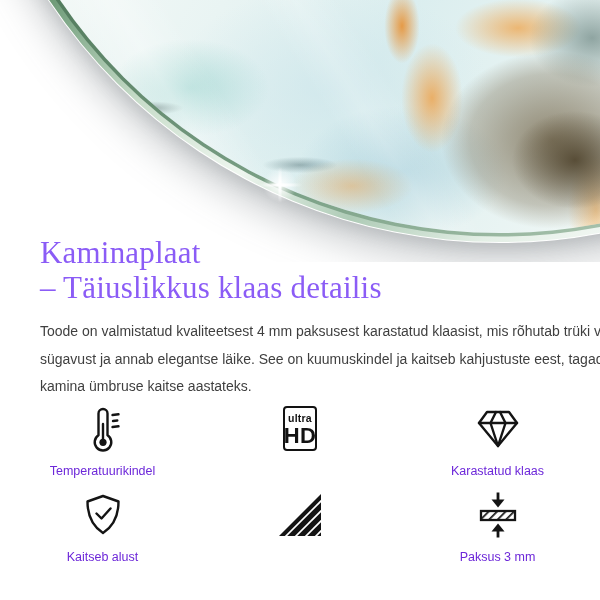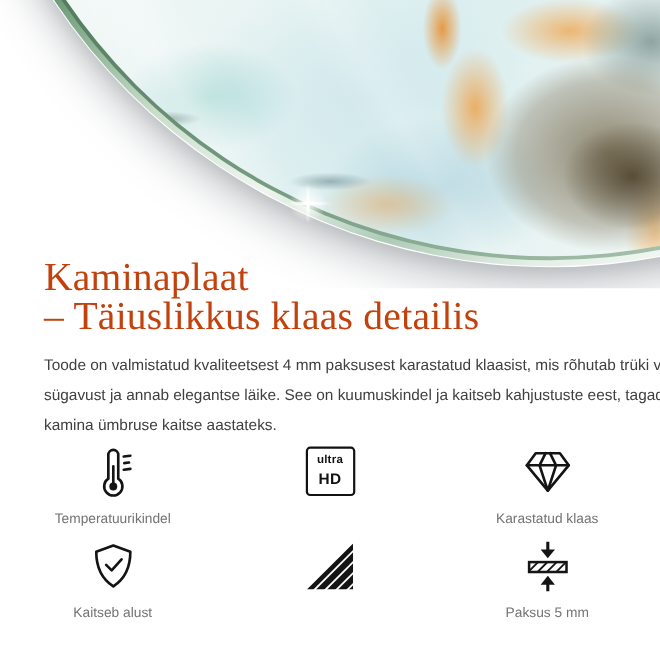--- a/index.html
+++ b/index.html
@@ -77,48 +77,48 @@
     content:""; position:absolute; top:4px; left:50%; width:3px; height:36px;
     transform:translateX(-50%);
     background:linear-gradient(180deg, rgba(255,255,255,0), #fff 45%, #fff 55%, rgba(255,255,255,0));
   }
 
   .content { position:relative; z-index:1; padding-top:235px; }
   h1 {
     margin-left:40px;
     font-family:"Liberation Serif", serif;
     font-weight:400;
-    font-size:36px; line-height:35px;
-    color:#c2410c; letter-spacing:0.2px;
+    font-size:31px; line-height:35px;
+    color:#8b5cf6; letter-spacing:0.2px;
   }
   h1 span { display:block; }
   .intro {
     margin:13px 28px 0 40px;
     font-size:14px; line-height:27.5px; color:#3f3f3f;
   }
   .intro span { display:block; white-space:nowrap; }
 
   .features {
     display:grid;
     grid-template-columns:205px 190px 205px;
     row-gap:12px;
     margin-top:4px;
   }
   .feature { display:flex; flex-direction:column; align-items:center; }
   .icon-box { height:48px; display:flex; align-items:center; justify-content:center; }
-  .feature .label { margin-top:11px; font-size:12.5px; color:#737373; height:15px; line-height:15px; }
+  .feature .label { margin-top:11px; font-size:12.5px; color:#6d28d9; height:15px; line-height:15px; }
   svg.fi { display:block; }
 
   .uhd-box {
-    width:45px; height:45px; border:2.6px solid #121212; border-radius:4px;
+    width:34px; height:45px; border:2.6px solid #121212; border-radius:4px;
     display:flex; flex-direction:column; align-items:center; justify-content:center;
     color:#121212;
   }
   .uhd-top { font-size:10.5px; font-weight:700; line-height:11px; letter-spacing:0.2px; }
-  .uhd-bottom { font-size:14px; font-weight:800; line-height:17px; margin-top:3px; letter-spacing:0.3px; }
+  .uhd-bottom { font-size:22px; font-weight:800; line-height:17px; margin-top:3px; letter-spacing:0.3px; }
 </style>
 </head>
 <body>
 
 <div class="page">
 
   <div class="hero">
     <div class="plate-shadow"></div>
     <div class="plate-edge"></div>
     <div class="plate-seam"></div>
@@ -213,18 +213,18 @@
                 <line x1="0" y1="0" x2="0" y2="6" stroke="#141414" stroke-width="3.4"></line>
               </pattern>
             </defs>
             <rect x="22.6" y="1.5" width="2.8" height="8" fill="#141414"></rect>
             <polygon points="17.5,8.5 30.5,8.5 24,16.5" fill="#141414"></polygon>
             <rect x="7" y="20" width="34" height="9" fill="url(#hatch)" stroke="#141414" stroke-width="2.3"></rect>
             <polygon points="17.5,40.5 30.5,40.5 24,32.5" fill="#141414"></polygon>
             <rect x="22.6" y="39.5" width="2.8" height="7" fill="#141414"></rect>
           </svg>
         </div>
-        <div class="label">Paksus 5 mm</div>
+        <div class="label">Paksus 3 mm</div>
       </div>
 
     </div>
   </div>
 </div>
 
 </body></html>

